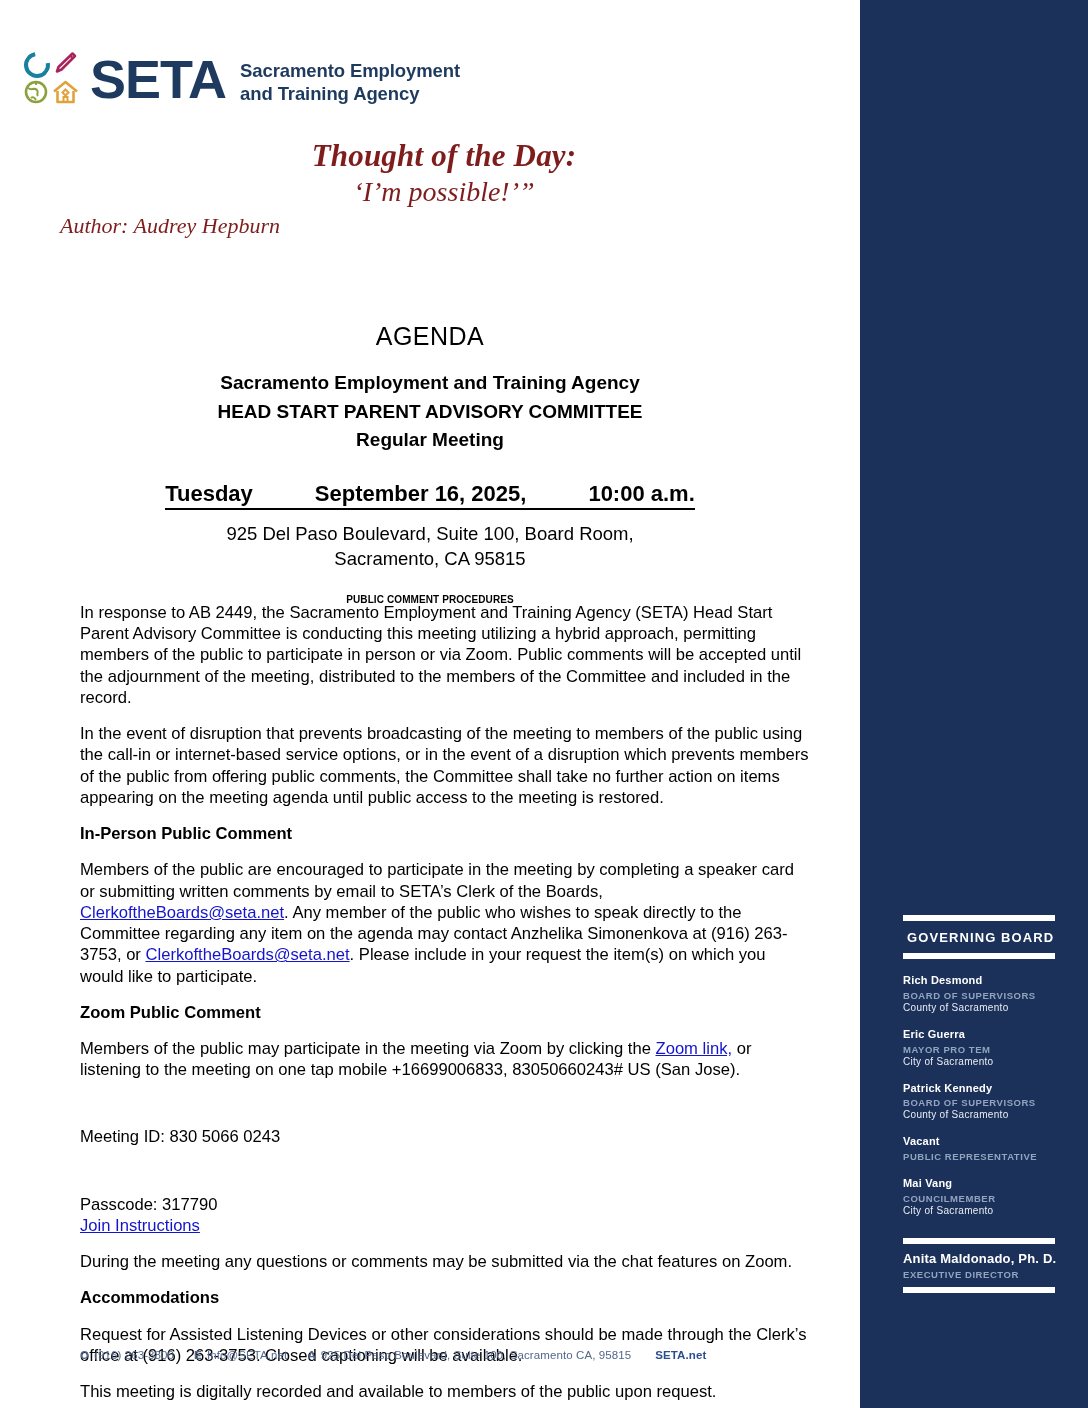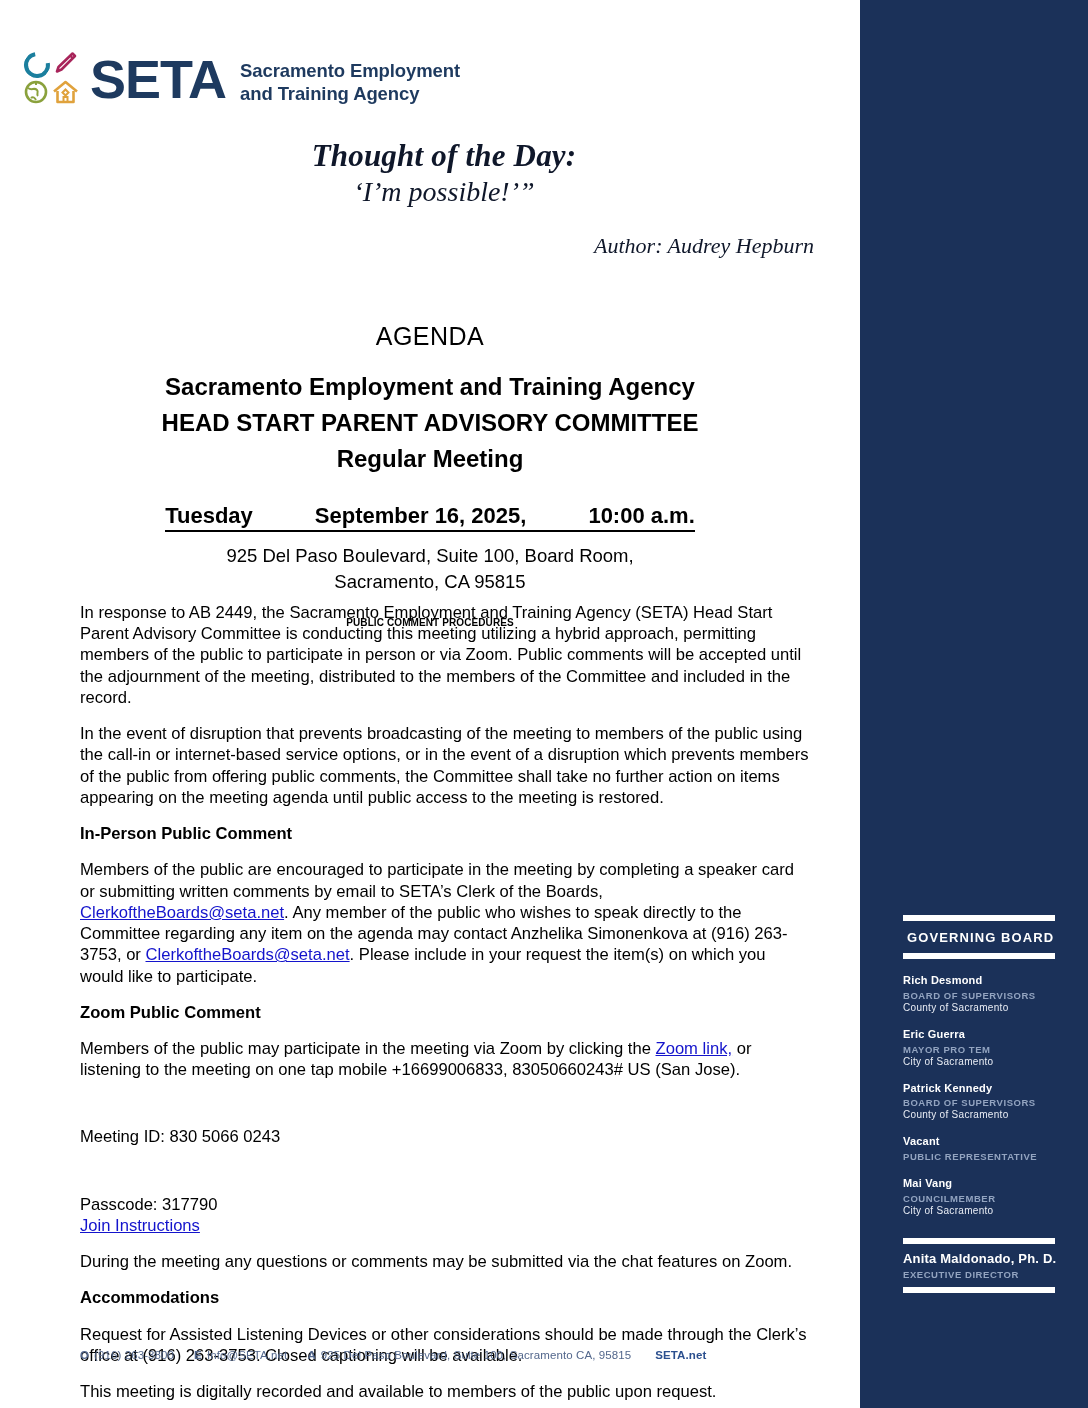--- a/index.html
+++ b/index.html
@@ -136,61 +136,60 @@
     padding-top: 4px;
   }
 
   
   #thought {
     position: absolute;
     top: 138px;
     left: 60px;
     width: 790px;
     font-family: "Liberation Serif", serif;
-    color: #0f172a;
+    color: #7f1d1d;
   }
   #thought-title {
     text-align: center;
     font-size: 31px;
     font-weight: bold;
     font-style: italic;
     letter-spacing: 0.2px;
     margin-left: -22px;
   }
   #thought-q1, #thought-q2 {
     text-align: center;
     font-size: 28px;
     font-style: italic;
     margin-left: -22px;
   }
   #thought-q1 { margin-top: 10px; }
   #thought-q2 { margin-top: 2px; }
   #thought-author {
-    text-align: right;
     font-size: 22px;
     font-style: italic;
-    margin-top: 25px;
+    margin-top: 5px;
     padding-right: 36px;
   }
 
   
   #agenda-block {
     position: absolute;
     top: 322px;
     left: 0;
     width: 860px;
     text-align: center;
   }
   #agenda-word {
     font-size: 25px;
     letter-spacing: 0.5px;
     font-weight: normal;
   }
   .agenda-line {
-    font-size: 24px;
+    font-size: 19px;
     font-weight: bold;
     line-height: 1.5;
   }
   #agenda-sub { margin-top: 18px; }
 
   #datetime-row {
     margin-top: 26px;
     display: inline-block;
     border-bottom: 2px solid #000;
     padding-bottom: 1px;

